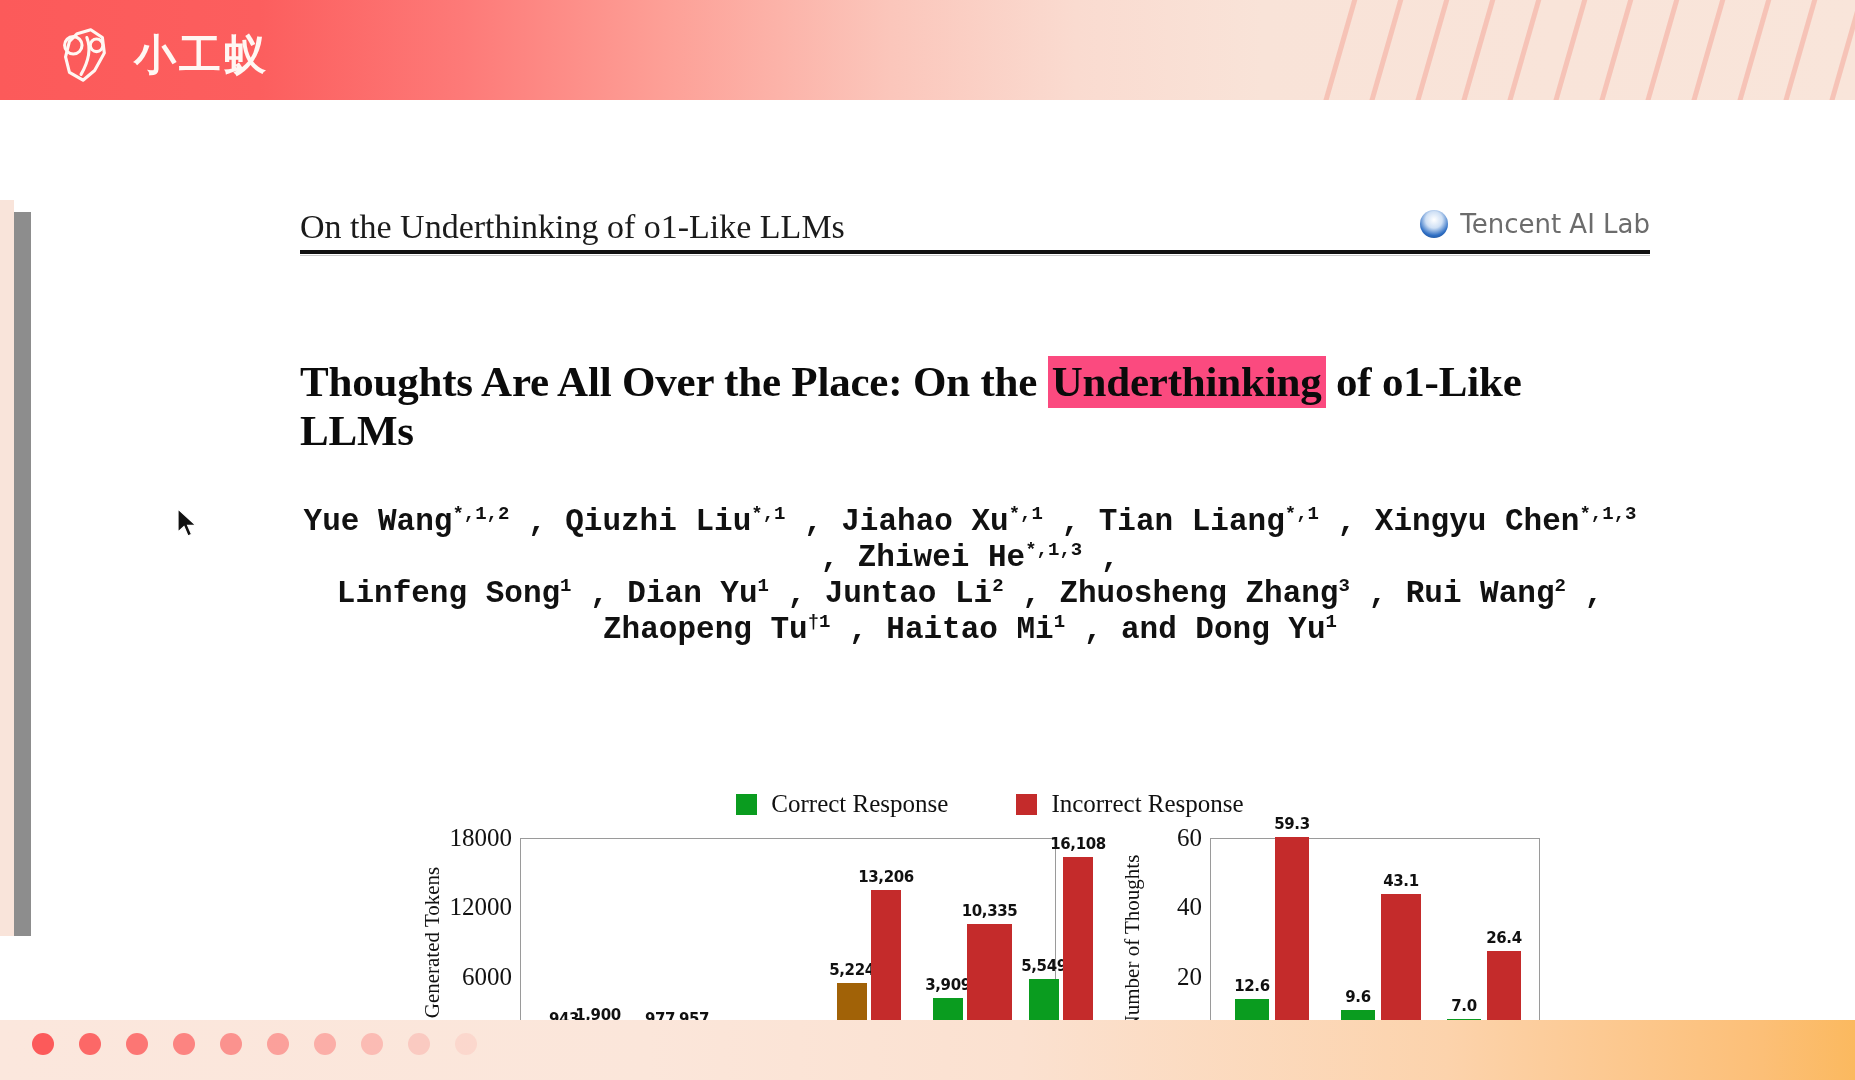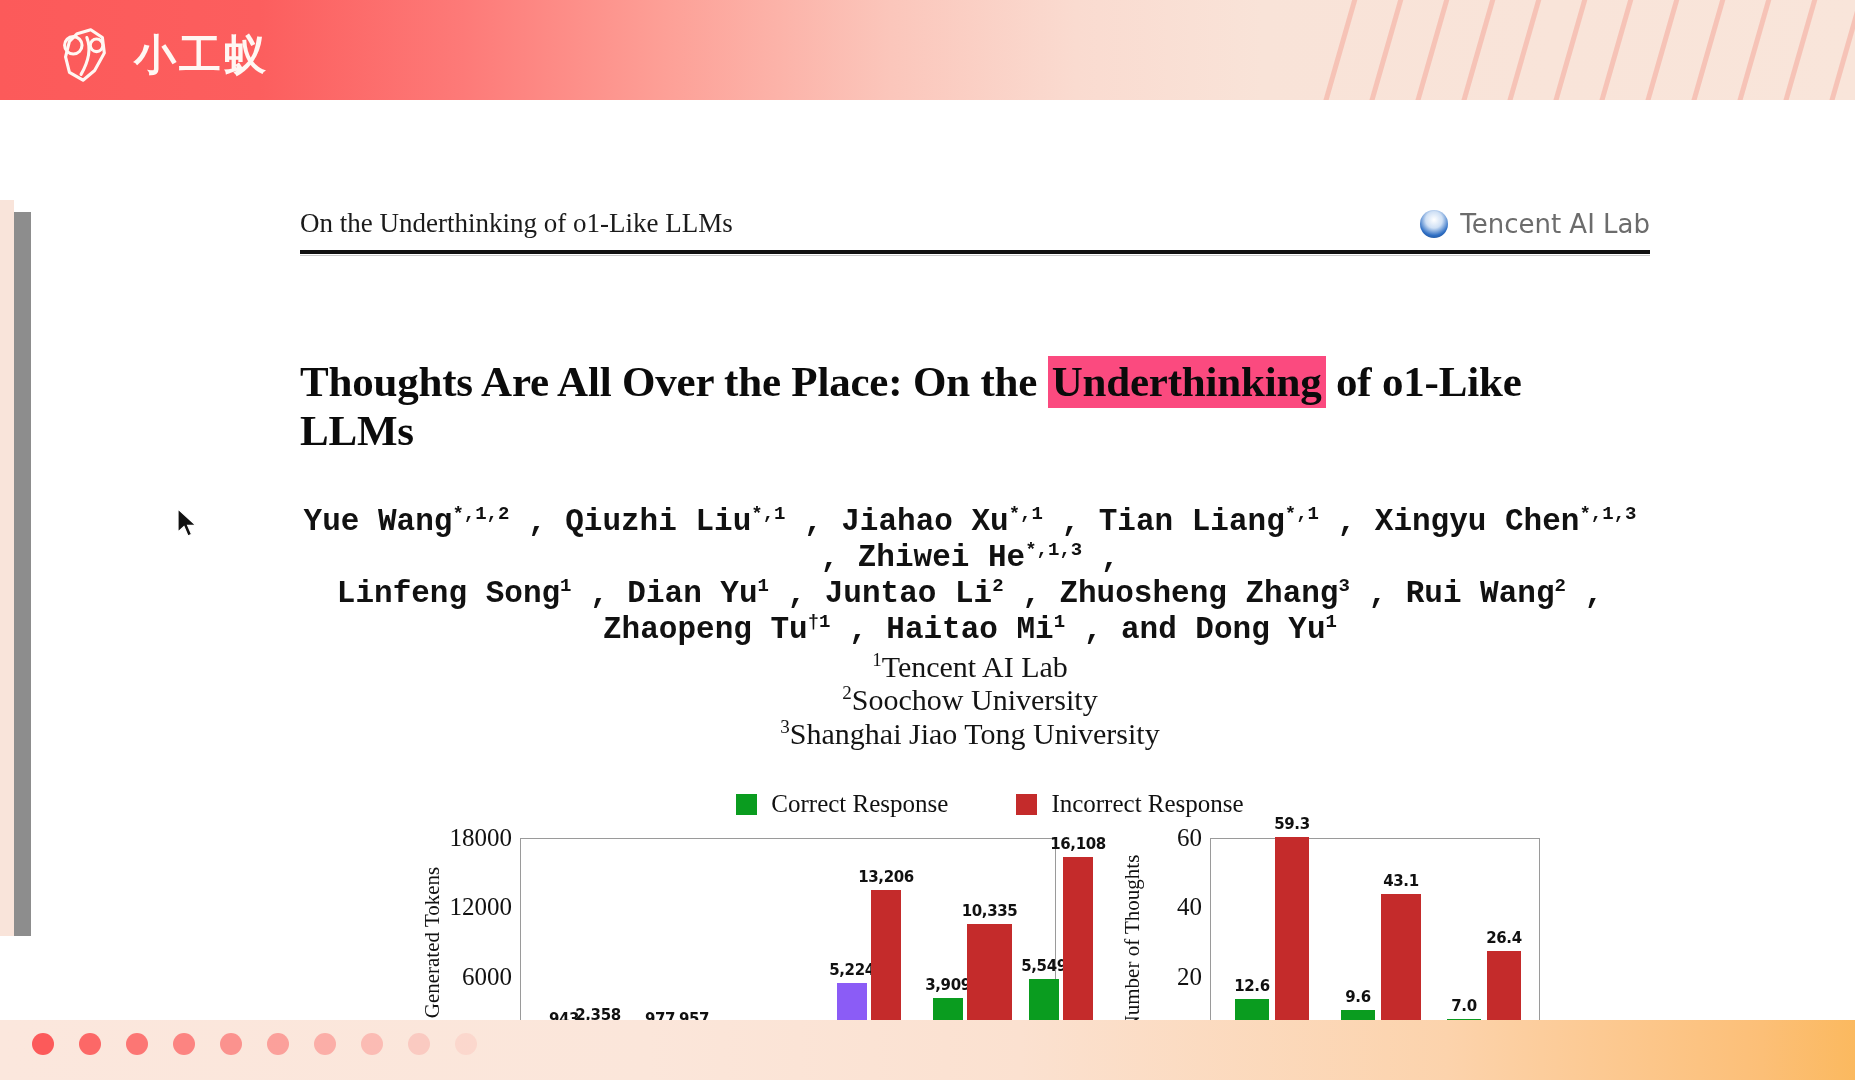--- a/index.html
+++ b/index.html
@@ -110,21 +110,21 @@
     position: absolute;
     left: 300px;
     top: 108px;
     width: 1350px;
     height: 44px;
   }
   #pdf-header .hdr-title {
     position: absolute;
     left: 0; top: 0;
     font-family: "Liberation Serif", serif;
-    font-size: 27px;
+    font-size: 34px;
     color: #1b1b1b;
     white-space: nowrap;
   }
   #pdf-header .hdr-right {
     position: absolute;
     right: 0; top: 1px;
     display: flex;
     align-items: center;
     gap: 12px;
   }
@@ -392,25 +392,20 @@
     <h1 id="paper-title">
       <span>Thoughts Are All Over the Place: On the </span><span class="hl">Underthinking</span><span> of o1-Like LLMs</span>
     </h1>
 
     <div id="authors">
         <div>Yue Wang<sup>*,1,2</sup> , Qiuzhi Liu<sup>*,1</sup> , Jiahao Xu<sup>*,1</sup> , Tian Liang<sup>*,1</sup> , Xingyu Chen<sup>*,1,3</sup> , Zhiwei He<sup>*,1,3</sup> ,</div>
         <div>Linfeng Song<sup>1</sup> , Dian Yu<sup>1</sup> , Juntao Li<sup>2</sup> , Zhuosheng Zhang<sup>3</sup> , Rui Wang<sup>2</sup> ,</div>
         <div>Zhaopeng Tu<sup>†1</sup> , Haitao Mi<sup>1</sup> , and Dong Yu<sup>1</sup></div>
       </div>
 
-    <div id="affils">
-        <div><sup>1</sup><span>Tencent AI Lab</span></div>
-        <div><sup>2</sup><span>Soochow University</span></div>
-        <div><sup>3</sup><span>Shanghai Jiao Tong University</span></div>
-      </div>
 
     <div id="arxiv-stamp">30 Jan 2025</div>
 
     <div id="figure">
 
       <div id="legend">
           <div class="legend-item">
             <span class="legend-swatch" style="background: rgb(10, 156, 31);"></span>
             <span class="legend-label">Correct Response</span>
           </div>
@@ -429,33 +424,33 @@
             <div class="ytick" style="top: 138.667px;">6000</div>
             <div class="ytick" style="top: 69.3333px;">12000</div>
             <div class="ytick" style="top: 0px;">18000</div>
           </div>
         <div class="plot" style="left: 100px; width: 536px;">
             <div class="group" style="left: 28px; width: 64px;">
               <div class="bar correct" style="width: 30px; left: 0px; height: 10.8969px; background: rgb(10, 156, 31);">
                 <span class="vlabel">943</span>
               </div>
               <div class="bar incorrect" style="width: 30px; left: 34px; height: 14.8373px; background: rgb(196, 43, 43);">
-                <span class="vlabel">2,358</span>
+                <span class="vlabel">1,900</span>
               </div>
             </div>
             <div class="group" style="left: 124px; width: 64px;">
               <div class="bar correct" style="width: 30px; left: 0px; height: 11.2898px; background: rgb(10, 156, 31);">
                 <span class="vlabel">977</span>
               </div>
               <div class="bar incorrect" style="width: 30px; left: 34px; height: 11.0587px; background: rgb(196, 43, 43);">
                 <span class="vlabel">957</span>
               </div>
             </div>
             <div class="group" style="left: 316px; width: 64px;">
-              <div class="bar correct" style="width: 30px; left: 0px; height: 60.3662px; background: #8b5cf6;">
+              <div class="bar correct" style="width: 30px; left: 0px; height: 60.3662px; background: #a16207;">
                 <span class="vlabel">5,224</span>
               </div>
               <div class="bar incorrect" style="width: 30px; left: 34px; height: 152.603px; background: rgb(196, 43, 43);">
                 <span class="vlabel">13,206</span>
               </div>
             </div>
             <div class="group" style="left: 412px; width: 64px;">
               <div class="bar correct" style="width: 30px; left: 0px; height: 45.1707px; background: rgb(10, 156, 31);">
                 <span class="vlabel">3,909</span>
               </div>

